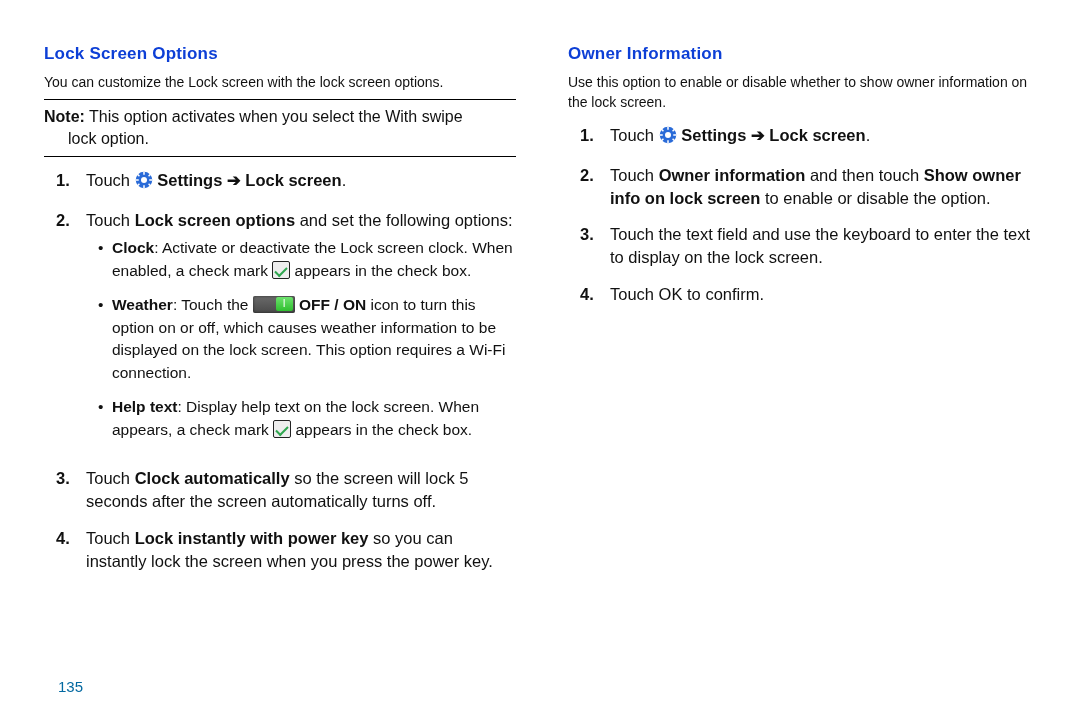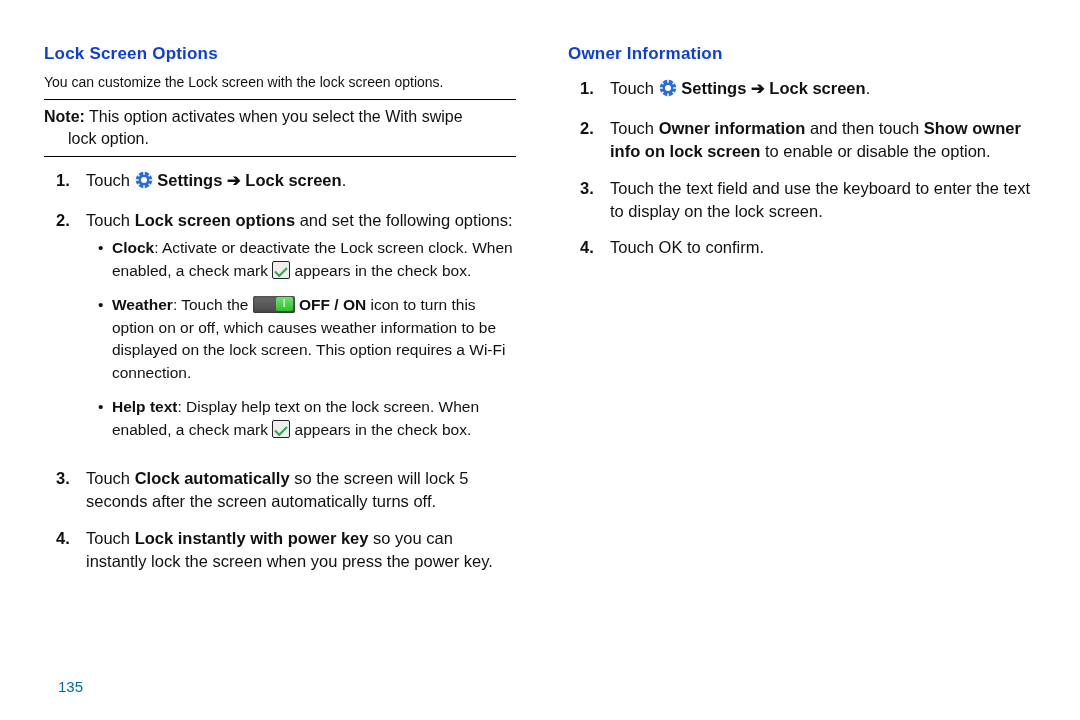--- a/index.html
+++ b/index.html
@@ -183,39 +183,40 @@
         <span>Touch </span><span class="b">Lock screen options</span><span> and set the following options:</span>
 
         <ul class="bullets">
           <li>
             <span class="b">Clock</span><span>: Activate or deactivate the Lock screen clock. When enabled, a check mark </span><span class="check-icon"></span><span> appears in the check box.</span>
           </li>
           <li>
             <span class="b">Weather</span><span>: Touch the </span><span class="toggle-icon"></span><span class="b"> OFF / ON</span><span> icon to turn this option on or off, which causes weather information to be displayed on the lock screen. This option requires a Wi-Fi connection.</span>
           </li>
           <li>
-            <span class="b">Help text</span><span>: Display help text on the lock screen. When enabled, a check mark </span><span class="check-icon"></span><span> appears in the check box.</span>
+            <span class="b">Help text</span><span>: Display help text on the lock screen. When appears, a check mark </span><span class="check-icon"></span><span> appears in the check box.</span>
           </li>
         </ul>
       </li>
 
       <li>
         <span class="num">3.</span>
         <span>Touch </span><span class="b">Clock automatically</span><span> so the screen will lock 5 seconds after the screen automatically turns off.</span>
       </li>
 
       <li>
         <span class="num">4.</span>
         <span>Touch </span><span class="b">Lock instantly with power key</span><span> so you can instantly lock the screen when you press the power key.</span>
       </li>
     </ol>
   </div>
 
   <div class="col col-right">
     <div class="section-heading">Owner Information</div>
+    <p class="para">Use this option to enable or disable whether to show owner information on the lock screen.</p>
 
     <ol class="steps">
       <li>
         <span class="num">1.</span>
         <span>Touch </span>
         <span class="icon gear-icon">
           <svg viewBox="0 0 24 24">
               <circle cx="12" cy="12" r="11" fill="#2a6bd8"></circle>
               <circle cx="12" cy="12" r="4" fill="#fff"></circle>
               <g fill="#fff">

